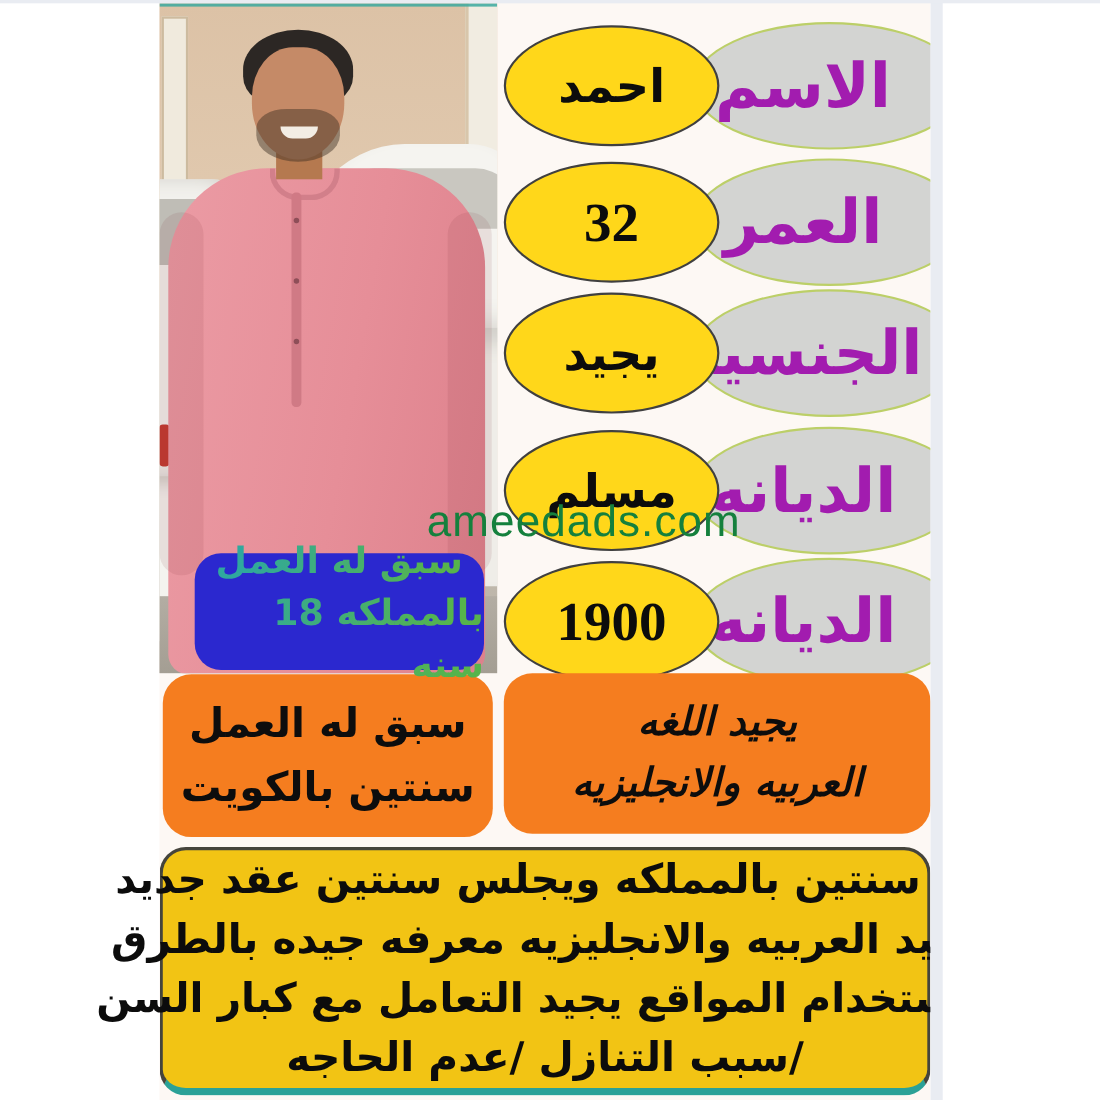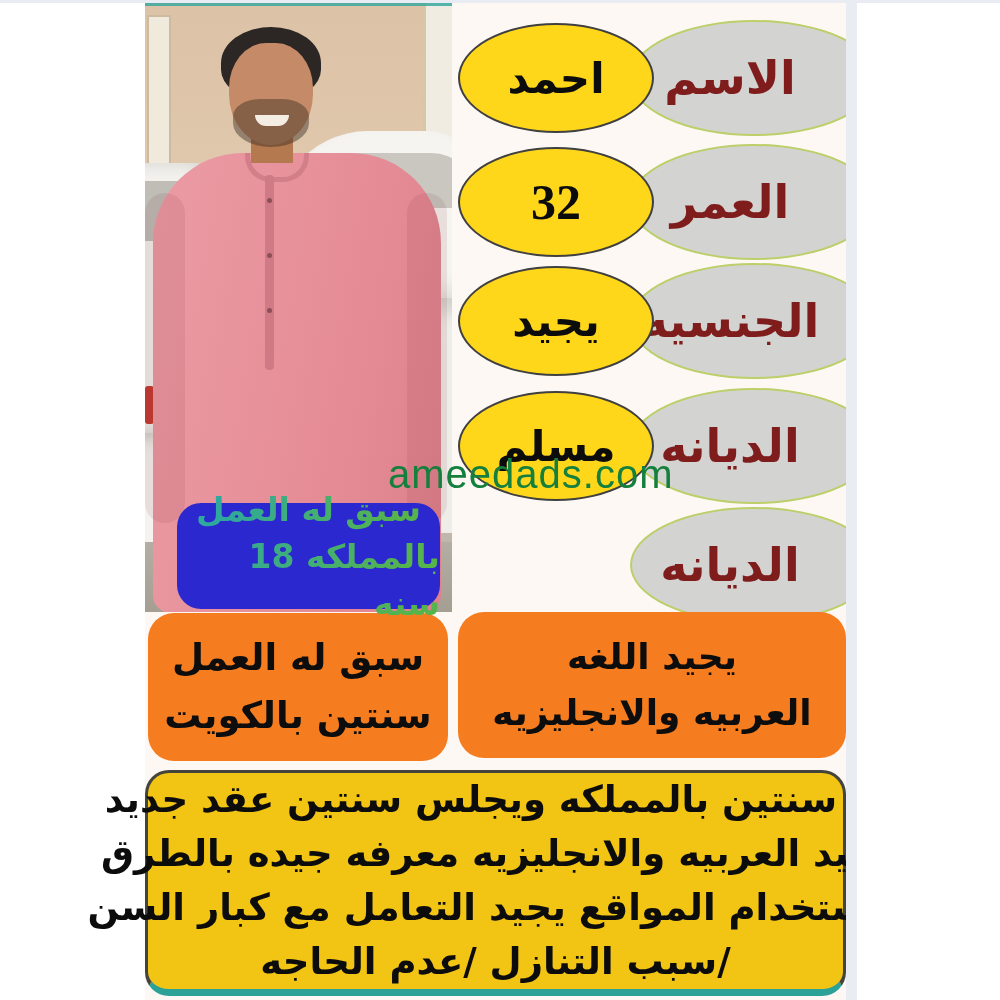--- a/index.html
+++ b/index.html
@@ -44,34 +44,34 @@
   .m-shoulderR{position:absolute;left:262px;top:190px;width:40px;height:330px;background:rgba(120,40,50,.10);border-radius:40px;}
   .m-collar{position:absolute;left:100px;top:150px;width:54px;height:24px;border:5px solid #d27f8a;border-top:none;border-radius:0 0 26px 26px;background:transparent;}
   .m-placket{position:absolute;left:120px;top:172px;width:9px;height:195px;background:#d07a85;border-radius:4px;}
   .m-btn{position:absolute;left:122px;width:5px;height:5px;background:#8e4e58;border-radius:50%;}
   
   .prow{position:absolute;left:0;top:0;width:1000px;height:112px;z-index:3;}
   .ellipse-label{position:absolute;left:630px;top:0px;width:244px;height:112px;background:#d3d4d2;
                  border:2px solid #bccf68;border-radius:50%;display:flex;align-items:center;justify-content:center;z-index:1;}
   .ellipse-value{position:absolute;left:458px;top:3px;width:192px;height:106px;background:#ffd71a;
                  border:2px solid #404040;border-radius:50%;display:flex;align-items:center;justify-content:center;z-index:2;}
-  .lab{font-size:46px;font-weight:bold;color:#7f1d1d;direction:rtl;transform:translateX(-24px);}
+  .lab{font-size:56px;font-weight:bold;color:#a21caf;direction:rtl;transform:translateX(-24px);}
   .val{font-size:42px;font-weight:bold;color:#0c0c0c;direction:rtl;}
   .num{font-family:"Liberation Serif","DejaVu Serif",serif;font-size:50px;direction:ltr;}
   
   .photo-badge{position:absolute;left:177px;top:503px;width:263px;height:106px;background:#2b28cf;border-radius:24px;
                z-index:6;display:flex;flex-direction:column;align-items:center;justify-content:center;direction:rtl;}
   .photo-badge .bl{font-size:33px;font-weight:bold;line-height:47px;
                    background:linear-gradient(90deg,#2fa89e 10%,#56b44c 90%);
                    -webkit-background-clip:text;background-clip:text;color:transparent;}
   .exp-box{position:absolute;left:148px;top:613px;width:300px;height:148px;background:#f57d1f;border-radius:26px;
            z-index:5;display:flex;flex-direction:column;align-items:center;justify-content:center;direction:rtl;}
   .exp-box .ol{font-size:37px;font-weight:bold;color:#0d0d0d;line-height:58px;}
   .lang-box{position:absolute;left:458px;top:612px;width:388px;height:146px;background:#f57d1f;border-radius:26px;
-            z-index:5;display:flex;flex-direction:column;align-items:center;justify-content:center;direction:rtl;}
+            z-index:5;display:flex;flex-direction:column;align-items:center;justify-content:center;direction:rtl;font-style:italic;}
   .lang-box .ol{font-size:36px;font-weight:bold;color:#0d0d0d;line-height:56px;}
   .details-box{position:absolute;left:145px;top:770px;width:701px;height:226px;background:#f2c414;
                border:3px solid #45443c;border-bottom:7px solid #2ba197;border-radius:24px;z-index:5;
                display:flex;flex-direction:column;align-items:center;justify-content:center;direction:rtl;box-sizing:border-box;}
   .details-box .dl{font-size:37px;font-weight:bold;color:#0c0c0c;line-height:54px;white-space:nowrap;}
   
   .watermark{position:absolute;left:388px;top:452px;font-size:40px;color:#15803d;z-index:10;
              font-family:"Liberation Sans",sans-serif;letter-spacing:1px;}
 </style>
 </head>
@@ -137,20 +137,23 @@
         <span class="lab">الديانه</span>
       </div>
     <div class="ellipse-value">
         <span class="val">مسلم</span>
       </div>
   </div>
   <div class="prow" style="top:507px">
     <div class="ellipse-label">
         <span class="lab">الديانه</span>
       </div>
+    <div class="ellipse-value">
+        <span class="val num">1900</span>
+      </div>
   </div>
 
   <div class="photo-badge">
     <span class="bl">سبق له العمل</span>
     <span class="bl">بالمملكه 18 سنه</span>
   </div>
 
   <div class="exp-box">
     <span class="ol">سبق له العمل</span>
     <span class="ol">سنتين بالكويت</span>

